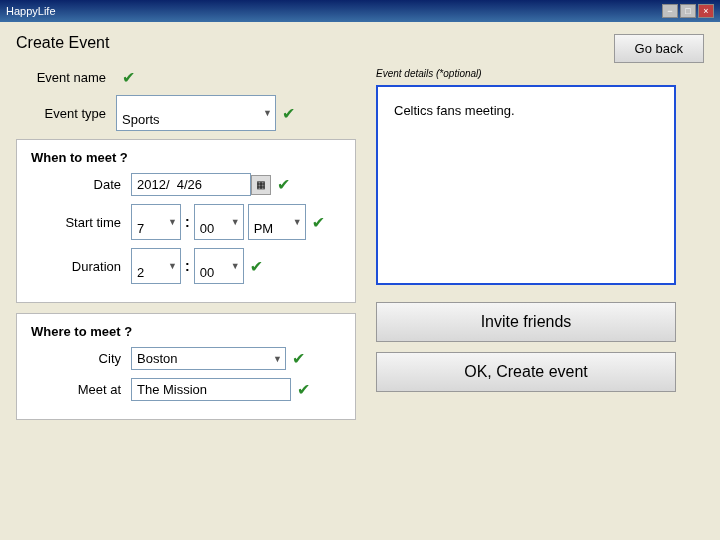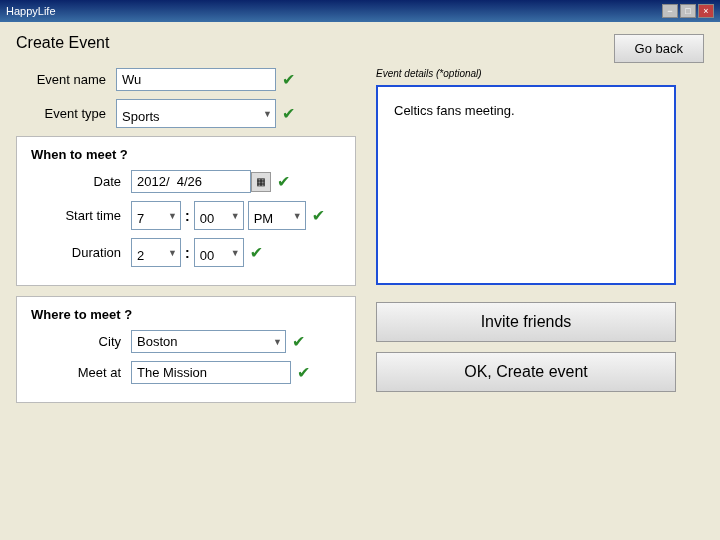--- a/index.html
+++ b/index.html
@@ -104,21 +104,21 @@
       margin-bottom: 8px;
       color: #000;
     }
     .select-wrapper {
       position: relative;
       display: inline-block;
     }
     .form-select {
       border: 1px solid #7f9db9;
       background: white;
-      padding: 9px 18px 3px 5px;
+      padding: 16px 18px 3px 5px;
       font-size: 13px;
       appearance: none;
       -webkit-appearance: none;
       cursor: pointer;
       width: 160px;
     }
     .select-arrow {
       position: absolute;
       right: 4px;
       top: 50%;
@@ -228,21 +228,20 @@
     <h1 class="page-title">Create Event</h1>
     <button class="go-back-btn">Go back</button>
   </div>
 
   <div style="display:flex; gap:20px; margin-top:4px;">
 
     <div class="left-panel">
 
       <div class="form-row">
         <span class="form-label">Event name</span>
-        <input class="form-input" type="text" value="Wu" style="">
         <span class="checkmark">✔</span>
       </div>
 
       <div class="form-row">
         <span class="form-label">Event type</span>
         <div class="select-wrapper">
           <select class="form-select">
             <option>Sports</option>
             <option>Social</option>
             <option>Business</option>

